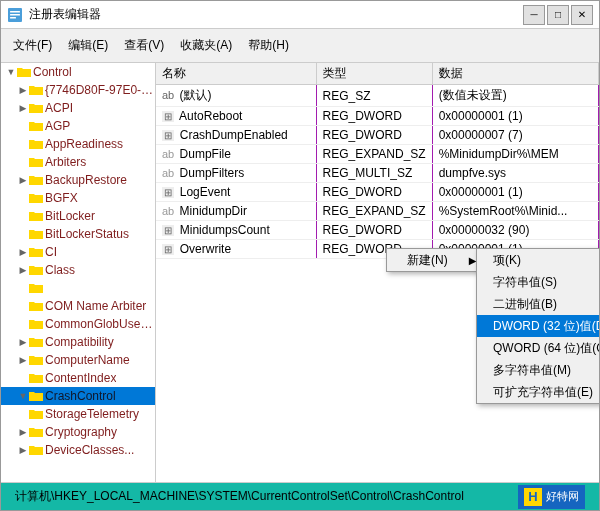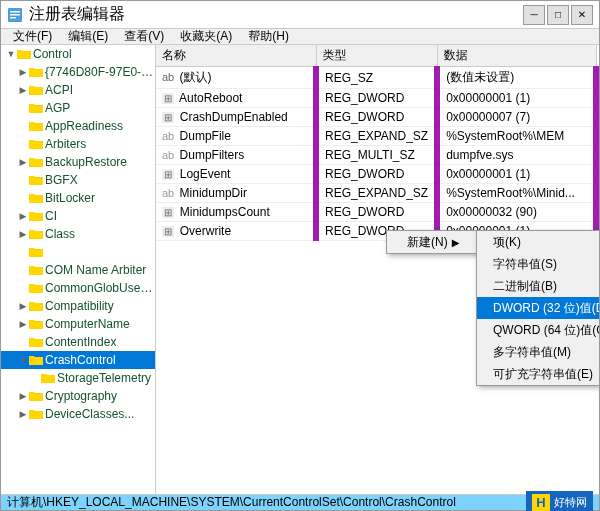--- a/index.html
+++ b/index.html
@@ -27,21 +27,21 @@
       justify-content: space-between;
       padding: 4px 6px;
       height: 28px;
     }
     .title-bar-left {
       display: flex;
       align-items: center;
       gap: 6px;
     }
     .title-text {
-      font-size: 16px;
+      font-size: 12px;
       color: #000;
     }
     .title-bar-right {
       display: flex;
       gap: 2px;
     }
     .win-btn {
       width: 22px;
       height: 20px;
       border: 1px solid #999;
@@ -51,21 +51,21 @@
       align-items: center;
       justify-content: center;
       font-size: 10px;
     }
     .menu-bar {
       background: #f0f0f0;
       display: flex;
       gap: 0;
       padding: 2px 4px;
       border-bottom: 1px solid #ccc;
-      height: 16px;
+      height: 34px;
       align-items: center;
     }
     .menu-item {
       padding: 2px 8px;
       cursor: pointer;
       font-size: 12px;
       color: #000;
     }
     .main-content {
       display: flex;
@@ -89,86 +89,86 @@
     .tree-item {
       display: flex;
       align-items: center;
       padding: 1px 0;
       cursor: pointer;
       white-space: nowrap;
       font-size: 12px;
       height: 18px;
     }
     .tree-item.selected { background: #0078d7; color: #fff; }
-    .tree-item.selected .tree-label { color: #ffffff; }
+    .tree-item.selected .tree-label { color: #0f172a; }
     .tree-toggle {
       width: 12px;
       text-align: center;
       font-size: 9px;
       color: #666;
       flex-shrink: 0;
     }
     .tree-icon {
       width: 14px;
       height: 14px;
       flex-shrink: 0;
       margin-right: 2px;
       display: flex;
       align-items: center;
       justify-content: center;
     }
     .tree-label {
       font-size: 12px;
-      color: #14532d;
+      color: #7f1d1d;
       overflow: hidden;
       text-overflow: ellipsis;
     }
     .indent1 { padding-left: 4px; }
     .indent2 { padding-left: 16px; }
-    .indent3 { padding-left: 28px; }
+    .indent3 { padding-left: 16px; }
     
     .reg-table {
       width: 100%;
       border-collapse: collapse;
       font-size: 12px;
     }
     .reg-table th {
       background: #f0f0f0;
       border-bottom: 1px solid #ccc;
       border-right: 1px solid #ccc;
       padding: 2px 6px;
       text-align: left;
       font-weight: normal;
       height: 20px;
       cursor: pointer;
       user-select: none;
     }
     .reg-table td {
       border-bottom: 1px solid #eee;
-      border-right: 6px solid #a21caf;
+      border-right: 1px solid #a21caf;
       padding: 2px 6px;
       height: 18px;
       white-space: nowrap;
     }
     
     .context-menu {
       position: absolute;
       background: #f0f0f0;
       border: 1px solid #999;
       box-shadow: 2px 2px 5px rgba(0,0,0,0.3);
       z-index: 100;
       min-width: 90px;
     }
     .context-menu-item {
       padding: 4px 20px;
       cursor: pointer;
       font-size: 12px;
       display: flex;
       align-items: center;
-      gap: 4px;
+      gap: 21px;
       white-space: nowrap;
       height: 22px;
     }
     .context-menu-item .submenu-arrow {
       margin-left: auto;
       font-size: 10px;
     }
     .submenu {
       position: absolute;
       background: #f0f0f0;
@@ -181,26 +181,26 @@
       padding: 4px 16px;
       cursor: pointer;
       font-size: 12px;
       white-space: nowrap;
       height: 22px;
       display: flex;
       align-items: center;
     }
     .submenu-item.highlighted { background: #0078d7; color: #fff; }
     .status-bar {
-      background: #7dd3fc;
+      background: #14b8a6;
       border-top: 1px solid #ccc;
-      padding: 2px 6px;
+      padding: 2px 14px;
       font-size: 12px;
       color: #000;
-      height: 16px;
+      height: 28px;
       display: flex;
       align-items: center;
       justify-content: space-between;
     }
     .watermark {
       position: fixed;
       bottom: 22px;
       right: 8px;
       z-index: 200;
     }
@@ -335,20 +335,29 @@
       <div class="tree-item indent2">
         <span class="tree-toggle"> </span>
         <span class="tree-icon">
           <svg width="14" height="12" viewBox="0 0 14 12">
               <path d="M0,2 L5,2 L6,3 L14,3 L14,11 L0,11 Z" fill="#FFD700"></path>
             </svg>
         </span>
         <span class="tree-label">BitLocker</span>
       </div>
       <div class="tree-item indent2">
+        <span class="tree-toggle"> </span>
+        <span class="tree-icon">
+          <svg width="14" height="12" viewBox="0 0 14 12">
+              <path d="M0,2 L5,2 L6,3 L14,3 L14,11 L0,11 Z" fill="#FFD700"></path>
+            </svg>
+        </span>
+        <span class="tree-label">BitLockerStatus</span>
+      </div>
+      <div class="tree-item indent2">
         <span class="tree-toggle">▶</span>
         <span class="tree-icon">
           <svg width="14" height="12" viewBox="0 0 14 12">
               <path d="M0,2 L5,2 L6,3 L14,3 L14,11 L0,11 Z" fill="#FFD700"></path>
             </svg>
         </span>
         <span class="tree-label">CI</span>
       </div>
       <div class="tree-item indent2">
         <span class="tree-toggle">▶</span>
@@ -483,21 +492,21 @@
             </td>
             <td>REG_DWORD</td>
             <td>0x00000007 (7)</td>
           </tr>
           <tr>
             <td>
               <span style="color:#999;font-size:11px;margin-right:2px;">ab</span>
               DumpFile
             </td>
             <td>REG_EXPAND_SZ</td>
-            <td>%SystemRoot%\MEM</td>
+            <td>%MinidumpDir%\MEM</td>
           </tr>
           <tr>
             <td>
               <span style="color:#999;font-size:11px;margin-right:2px;">ab</span>
               DumpFilters
             </td>
             <td>REG_MULTI_SZ</td>
             <td>dumpfve.sys</td>
           </tr>
           <tr>

